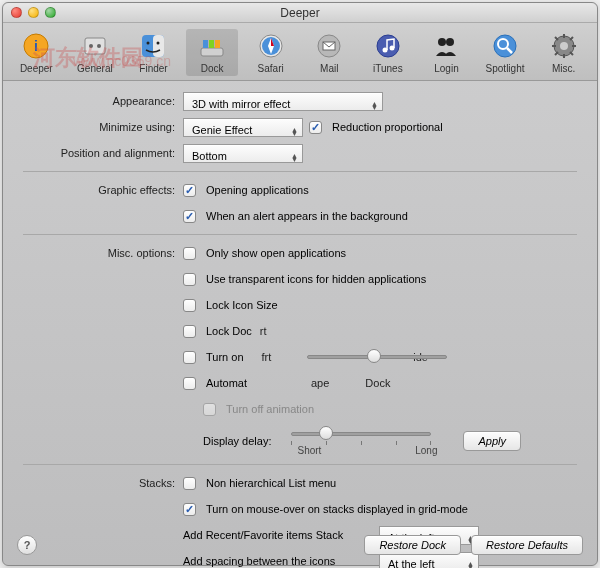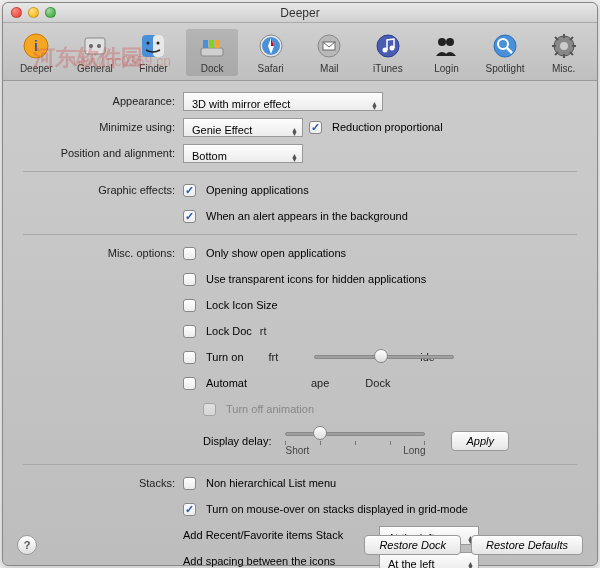--- a/index.html
+++ b/index.html
@@ -218,20 +218,21 @@
   color: #555;
   cursor: pointer;
 }
 .sub-labels {
   display: flex;
   width: 140px;
   justify-content: space-between;
   font-size: 10px;
   color: #444;
   margin-top: 2px;
+  margin-left: 12px;
 }
 .frag { font-size: 11px; color: #222; }
 </style>
 </head>
 <body>
 
 <div class="window">
   <div class="titlebar">
     <div class="traffic-lights">
       <div class="tl red"></div>
@@ -441,21 +442,21 @@
         <span class="cb"></span>
         <span class="cb-label">Lock Doc</span>
         <span class="frag" style="margin-left:2px">rt</span>
       </div>
     </div>
     <div class="row">
       <div class="label-col"></div>
       <div class="ctrl-col">
         <span class="cb"></span>
         <span class="cb-label">Turn on</span>
-        <span class="frag" style="margin-left:19px">frt</span>
+        <span class="frag" style="margin-left:12px">frt</span>
         <div class="slider" style="margin-left:30px">
           <div class="slider-track"></div>
           <div class="slider-thumb" style="left:60px"></div>
         </div>
         <span class="frag" style="margin-left:-40px">ide</span>
       </div>
     </div>
     <div class="row">
       <div class="label-col"></div>
       <div class="ctrl-col">

